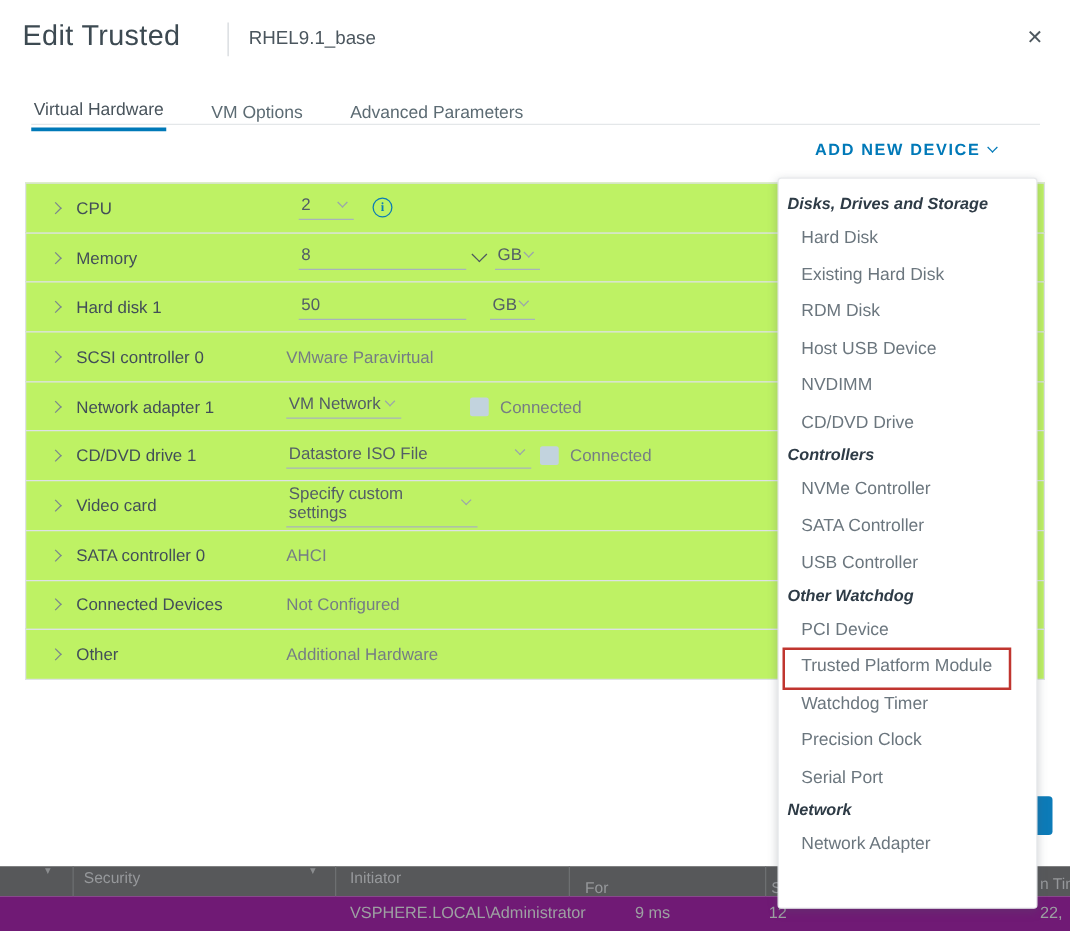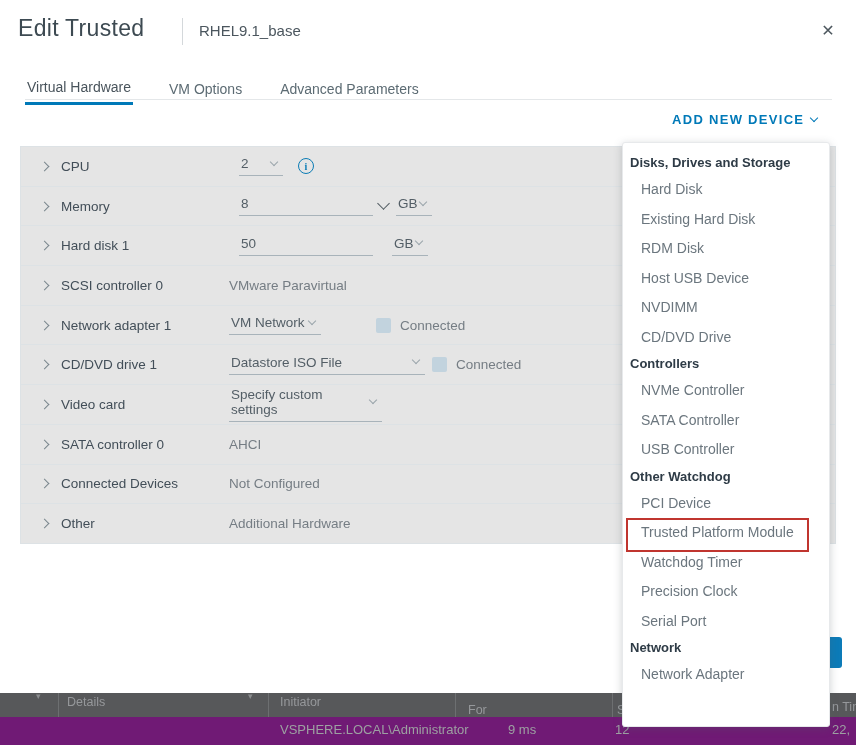--- a/index.html
+++ b/index.html
@@ -14,53 +14,53 @@
   .dlg-vm    { position:absolute; left:199px; top:22px; font-size:15px; color:#4b565e; }
   .dlg-close { position:absolute; left:817px; top:20px; width:22px; height:22px; border:none; background:none;
                cursor:pointer; color:#4e585f; font-size:16px; line-height:22px; text-align:center; }
   .dlg-close::before { content:"\2715"; }
   
   .tabs { position:absolute; left:25px; top:79px; display:flex; gap:34px; font-size:14px; color:#5c6b73; }
   .tab  { padding:0 2px 7px 2px; cursor:pointer; background:none; border:none; font-size:14px; color:#5c6b73; font-family:Liberation Sans, sans-serif; }
   .tab.active { border-bottom:3px solid #0079b8; color:#49545c; }
   .tabs-rule { position:absolute; left:25px; top:99px; width:807px; height:1px; background:#e4e7e9; }
   
-  .add-device { position:absolute; top:112px; left:672px; background:none; border:none; cursor:pointer;
+  .add-device { position:absolute; top:112px; left:652px; background:none; border:none; cursor:pointer;
                 color:#0079b8; font-size:13px; font-weight:600; letter-spacing:1.3px; font-family:inherit;
                 display:flex; align-items:center; gap:7px; }
   
   .chev-r { display:inline-block; width:7px; height:7px; border-top:1.5px solid #7a868d; border-right:1.5px solid #7a868d; transform:rotate(45deg); }
   .chev-d { display:inline-block; width:6px; height:6px; border-right:1.4px solid #9aa5ab; border-bottom:1.4px solid #9aa5ab; transform:rotate(45deg); margin-top:-4px; }
   .chev-d.blue { border-color:#0079b8; width:6px; height:6px; }
   .chev-d.big { width:9px; height:9px; border-width:1.8px; border-color:#4e585f; margin-top:-6px; }
   .info-ic { display:inline-flex; width:16px; height:16px; border:1.5px solid #0b7cb5; border-radius:50%;
              color:#0b7cb5; font-size:10px; font-weight:700; align-items:center; justify-content:center;
              font-family:"Liberation Serif", serif; cursor:pointer; }
   .info-ic::before { content:"i"; }
   
   .hw-table { position:absolute; left:20px; top:147px; width:816px; }
-  .hw-row { display:flex; align-items:center; height:40.7px; border:1px solid #dde2e5; margin-top:-1px; background:#e5e5e5; }
+  .hw-row { display:flex; align-items:center; height:40.7px; border:1px solid #dde2e5; margin-top:-1px; background:#bef264; }
   .hw-label-cell { width:208px; padding-left:20px; display:flex; align-items:center; gap:13px; }
   .hw-label { font-size:13.5px; color:#424e58; }
   .hw-value { flex:1; display:flex; align-items:center; font-size:13.5px; color:#757d84; }
   .u-ctl { display:inline-flex; align-items:center; justify-content:space-between;
            border-bottom:1px solid #a8b3ba; padding:0 6px 4px 2px; color:#535e66; cursor:pointer; }
   .u-input { border:none; outline:none; border-bottom:1px solid #a8b3ba; padding:0 2px 4px 2px;
              font-size:13.5px; color:#535e66; font-family:inherit; background:transparent; }
   .static-val { color:#757d84; }
   .cbx { display:inline-block; width:15px; height:15px; background:#c2d3de; border-radius:2px; cursor:pointer; }
   .cbx-lbl { margin-left:9px; color:#757d84; }
   
   .ok-btn { position:absolute; left:792px; top:637px; width:50px; height:31px; background:#0c7bb8;
             border:none; border-radius:3px; z-index:5; cursor:pointer; }
   
   .menu { position:absolute; left:622px; top:142px; width:208px; height:585px; background:#fff;
           border:1px solid #e7e9eb; border-radius:3px; box-shadow:0 2px 8px rgba(80,90,100,.28);
           z-index:20; padding-top:8px; }
-  .mh { height:24px; line-height:24px; padding-left:7px; font-size:13px; font-weight:700; color:#2e3b46; }
+  .mh { height:24px; line-height:24px; padding-left:7px; font-size:13px; font-weight:700; color:#2e3b46;font-style:italic; }
   .mi { height:29.5px; line-height:29.5px; padding-left:18px; font-size:14px; color:#6b767e; cursor:pointer; }
   .hl-box { position:absolute; left:3px; top:375px; width:183px; height:34px; border:2px solid #c0352f; pointer-events:none; }
   
   .tasks-head { position:absolute; left:0; top:693px; width:856px; height:24px; background:#57585a; z-index:1; }
   .tasks-row  { position:absolute; left:0; top:717px; width:856px; height:28px; background:#701a75; z-index:1; }
   .th-lbl { position:absolute; font-size:12.5px; color:#96989b; white-space:nowrap; }
   .tr-val { position:absolute; top:5px; font-size:13px; color:#9da0a2; white-space:nowrap; }
   .th-sep { position:absolute; top:0; width:1px; height:24px; background:#6d6f71; }
   .th-caret { position:absolute; top:-2px; font-size:9px; color:#8b8d8f; }
 </style>
@@ -216,21 +216,21 @@
 
 <button class="ok-btn"></button>
 
 <div class="tasks-head">
   <span class="th-caret" style="left:36px;">▾</span>
   <span class="th-caret" style="left:248px;">▾</span>
   <div class="th-sep" style="left:58px;"></div>
   <div class="th-sep" style="left:268px;"></div>
   <div class="th-sep" style="left:455px;"></div>
   <div class="th-sep" style="left:612px;"></div>
-  <span class="th-lbl" style="left:67px; top:2px;">Details</span>
+  <span class="th-lbl" style="left:67px; top:2px;">Security</span>
   <span class="th-lbl" style="left:280px; top:2px;">Initiator</span>
   <span class="th-lbl" style="left:468px; top:10px;">For</span>
   <span class="th-lbl" style="left:617px; top:10px;">S</span>
   <span class="th-lbl" style="left:832px; top:7px;">n Tim</span>
 </div>
 <div class="tasks-row">
   <span class="tr-val" style="left:280px;">VSPHERE.LOCAL\Administrator</span>
   <span class="tr-val" style="left:508px;">9 ms</span>
   <span class="tr-val" style="left:615px;">12</span>
   <span class="tr-val" style="left:832px;">22,</span>

